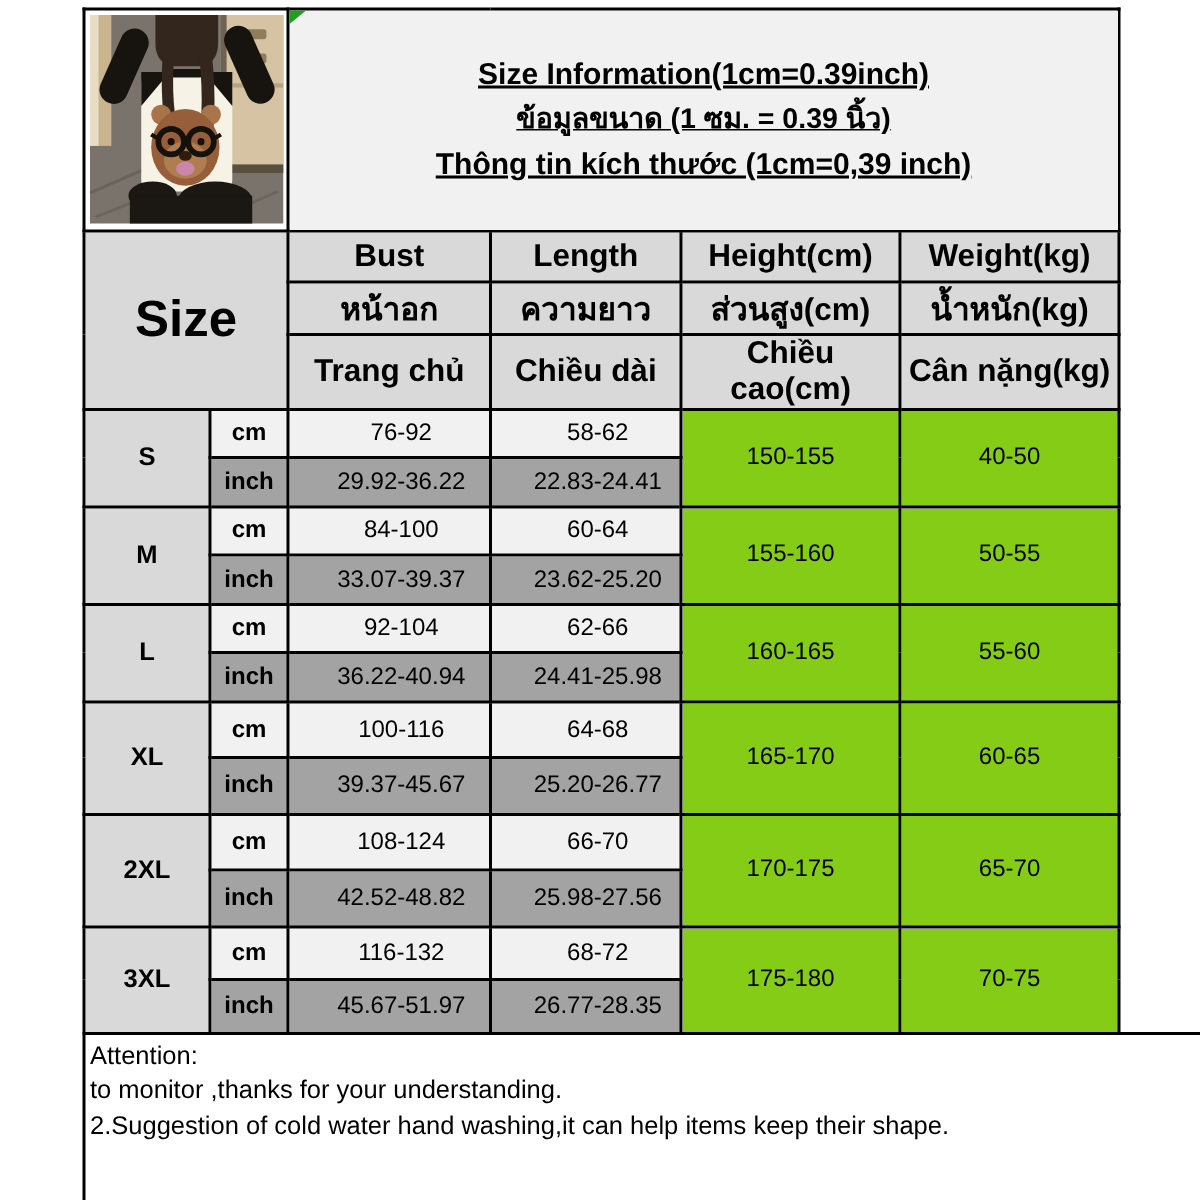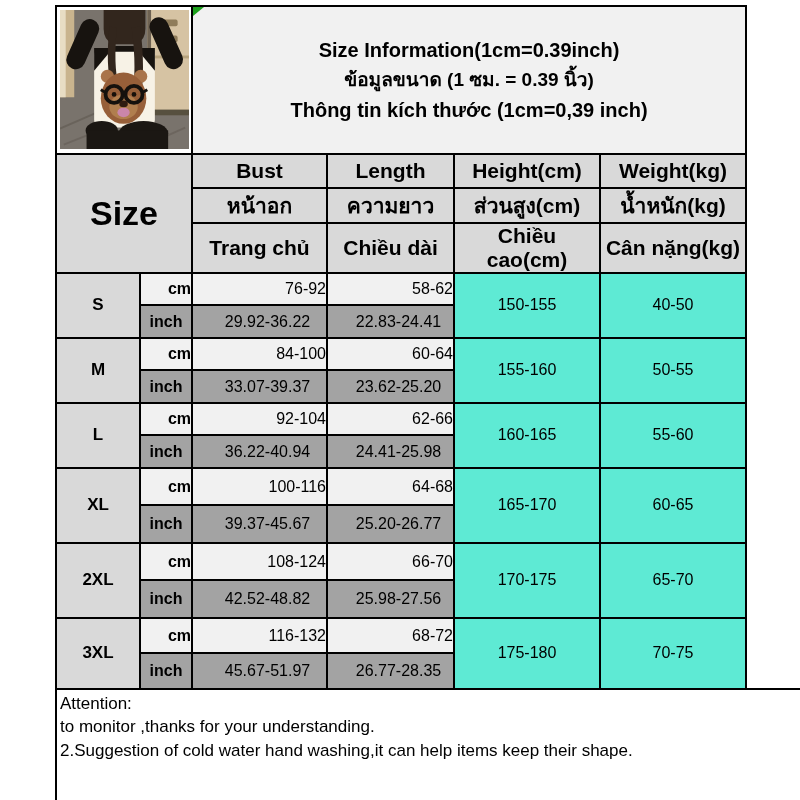--- a/index.html
+++ b/index.html
@@ -18,25 +18,25 @@
   .title-cell .tl{line-height:30px;font-weight:bold;}
   .t-en{font-size:20px;}
   .t-th{font-size:19px;}
   .t-vi{font-size:20px;text-align:center;}
   .corner-marker{position:absolute;top:0;left:0;width:0;height:0;
     border-top:9px solid #1da11d;border-right:11px solid transparent;}
   .hd{background:#d9d9d9;font-weight:bold;font-size:21px;}
   .size-head{background:#d9d9d9;font-weight:bold;font-size:34px;}
   .size-label{background:#d9d9d9;font-weight:bold;font-size:17px;}
   .unit{font-weight:bold;font-size:16px;}
-  .cm-bg{background:#f1f1f1;text-align:right;}
+  .cm-bg{background:#f1f1f1;}
   .inch-bg{background:#a3a3a3;}
   .val{font-size:16px;font-weight:normal;padding-left:16px;}
-  .merged{background:#5eead4;font-size:16px;}
-  tr.rt{height:147px;}
+  .merged{background:#84cc16;font-size:16px;}
+  tr.rt{height:147px;text-decoration:underline;}
   tr.rh{height:33.5px;}
   tr.ra{height:32.5px;}
   tr.rb{height:37.5px;}
   tr.rc{height:35.5px;}
   .attention{
     box-sizing:border-box;width:782px;height:127px;margin-top:-2px;
     border:2px solid #000;background:#fff;
     padding:2px 3px 0 3px;font-size:17px;line-height:23.5px;text-align:left;
   }
 </style>

